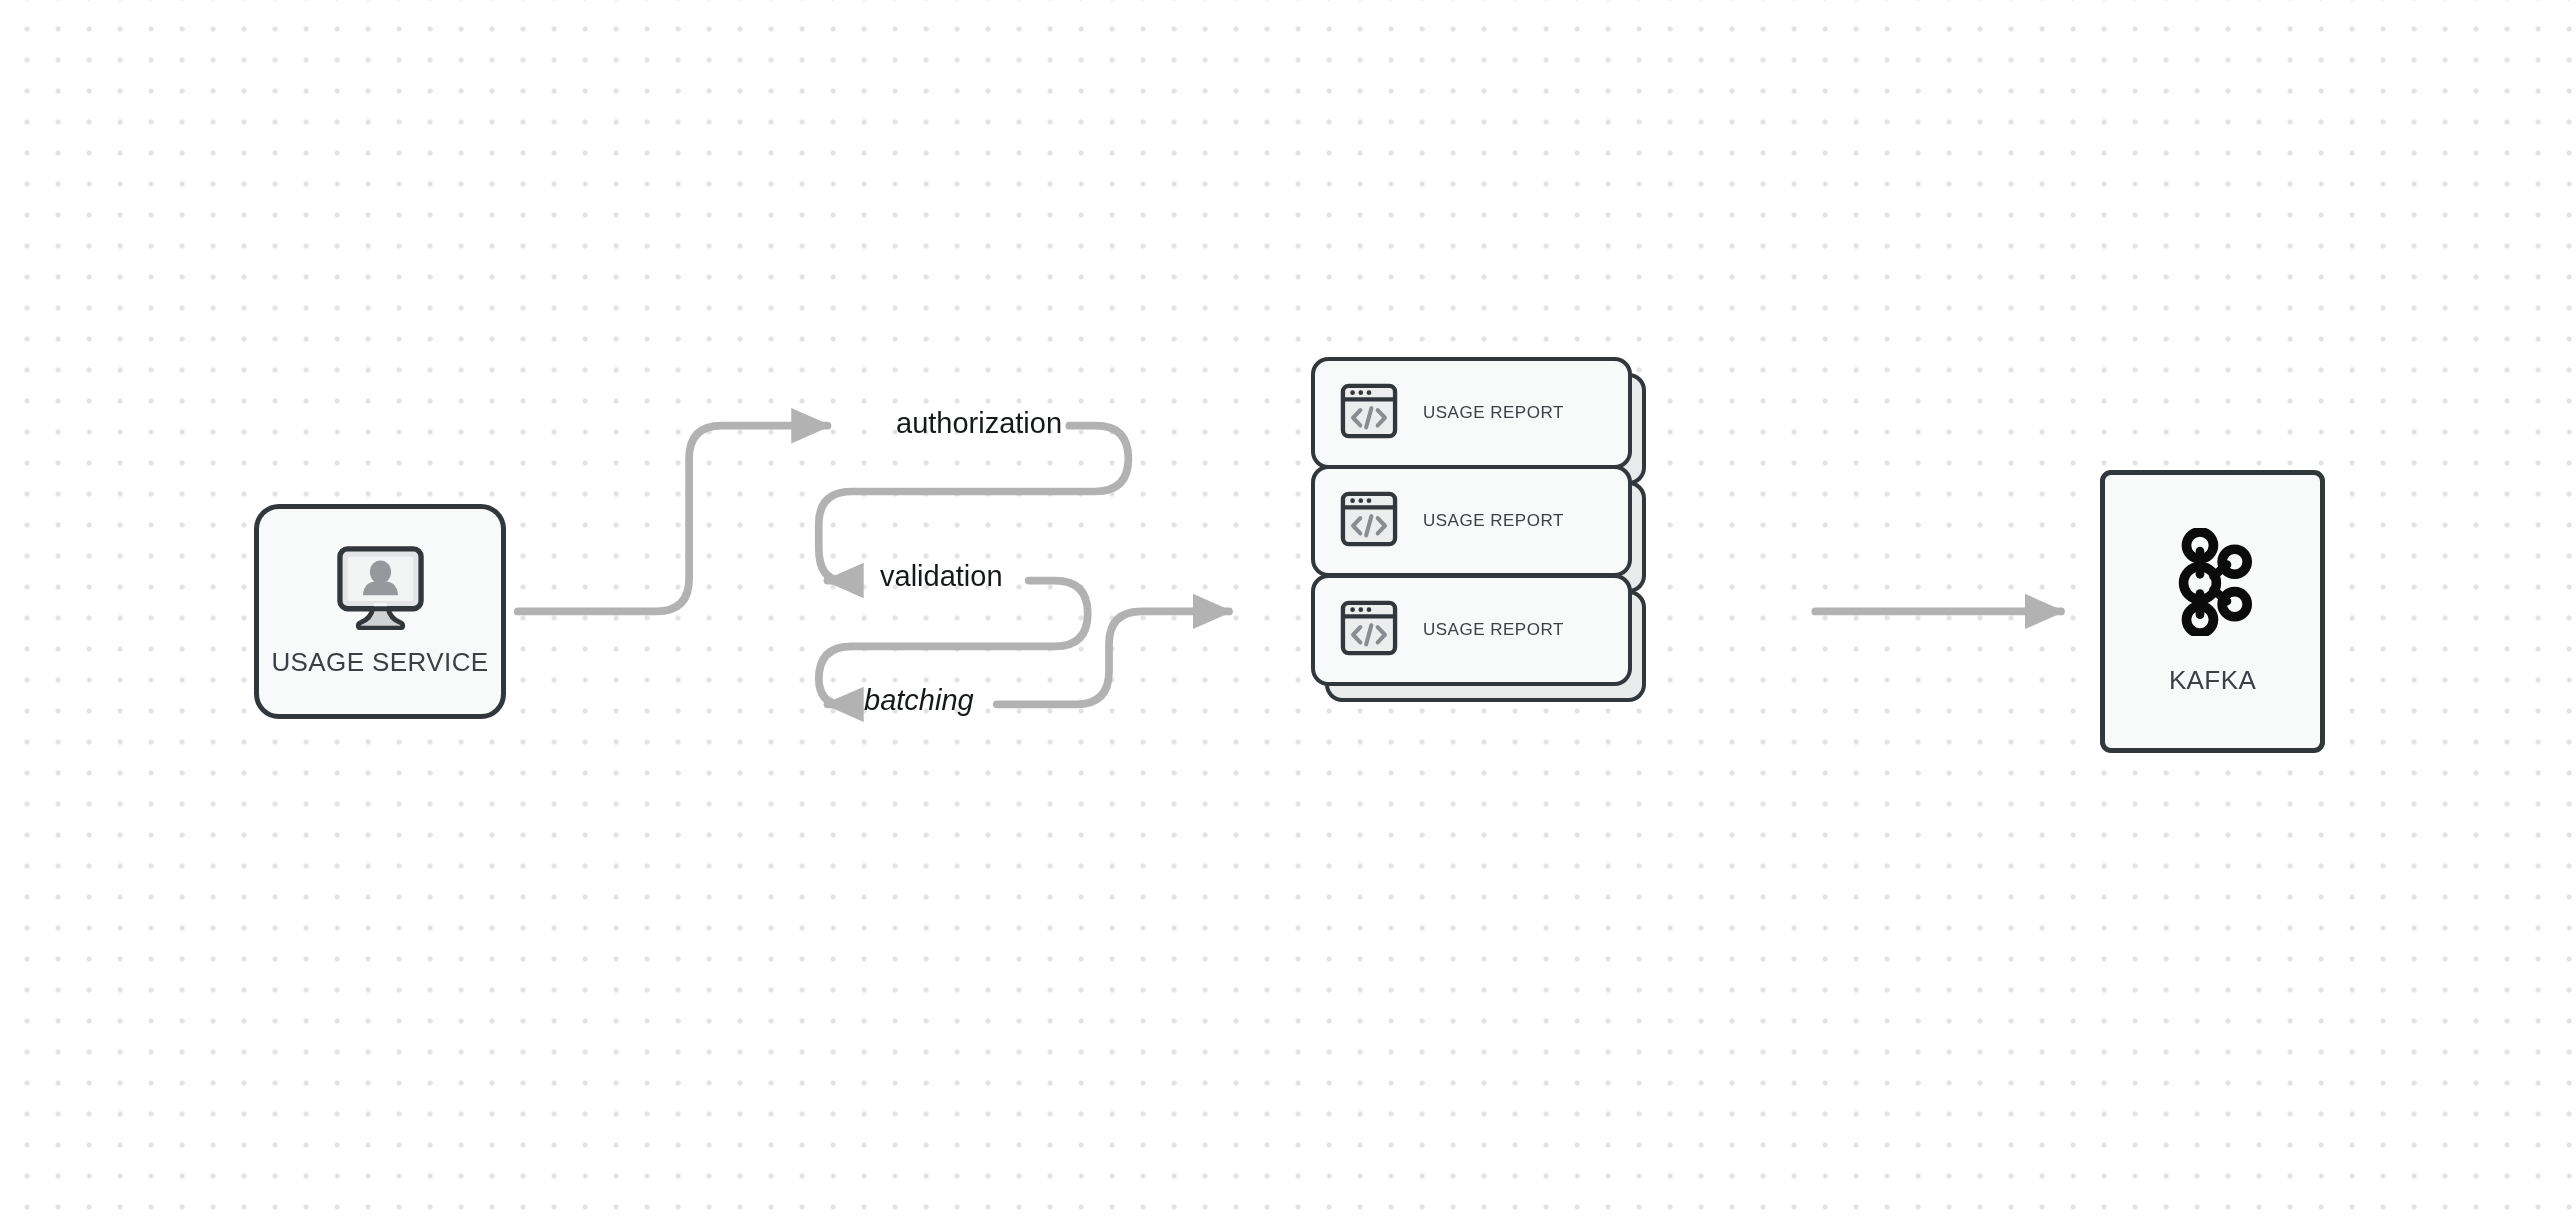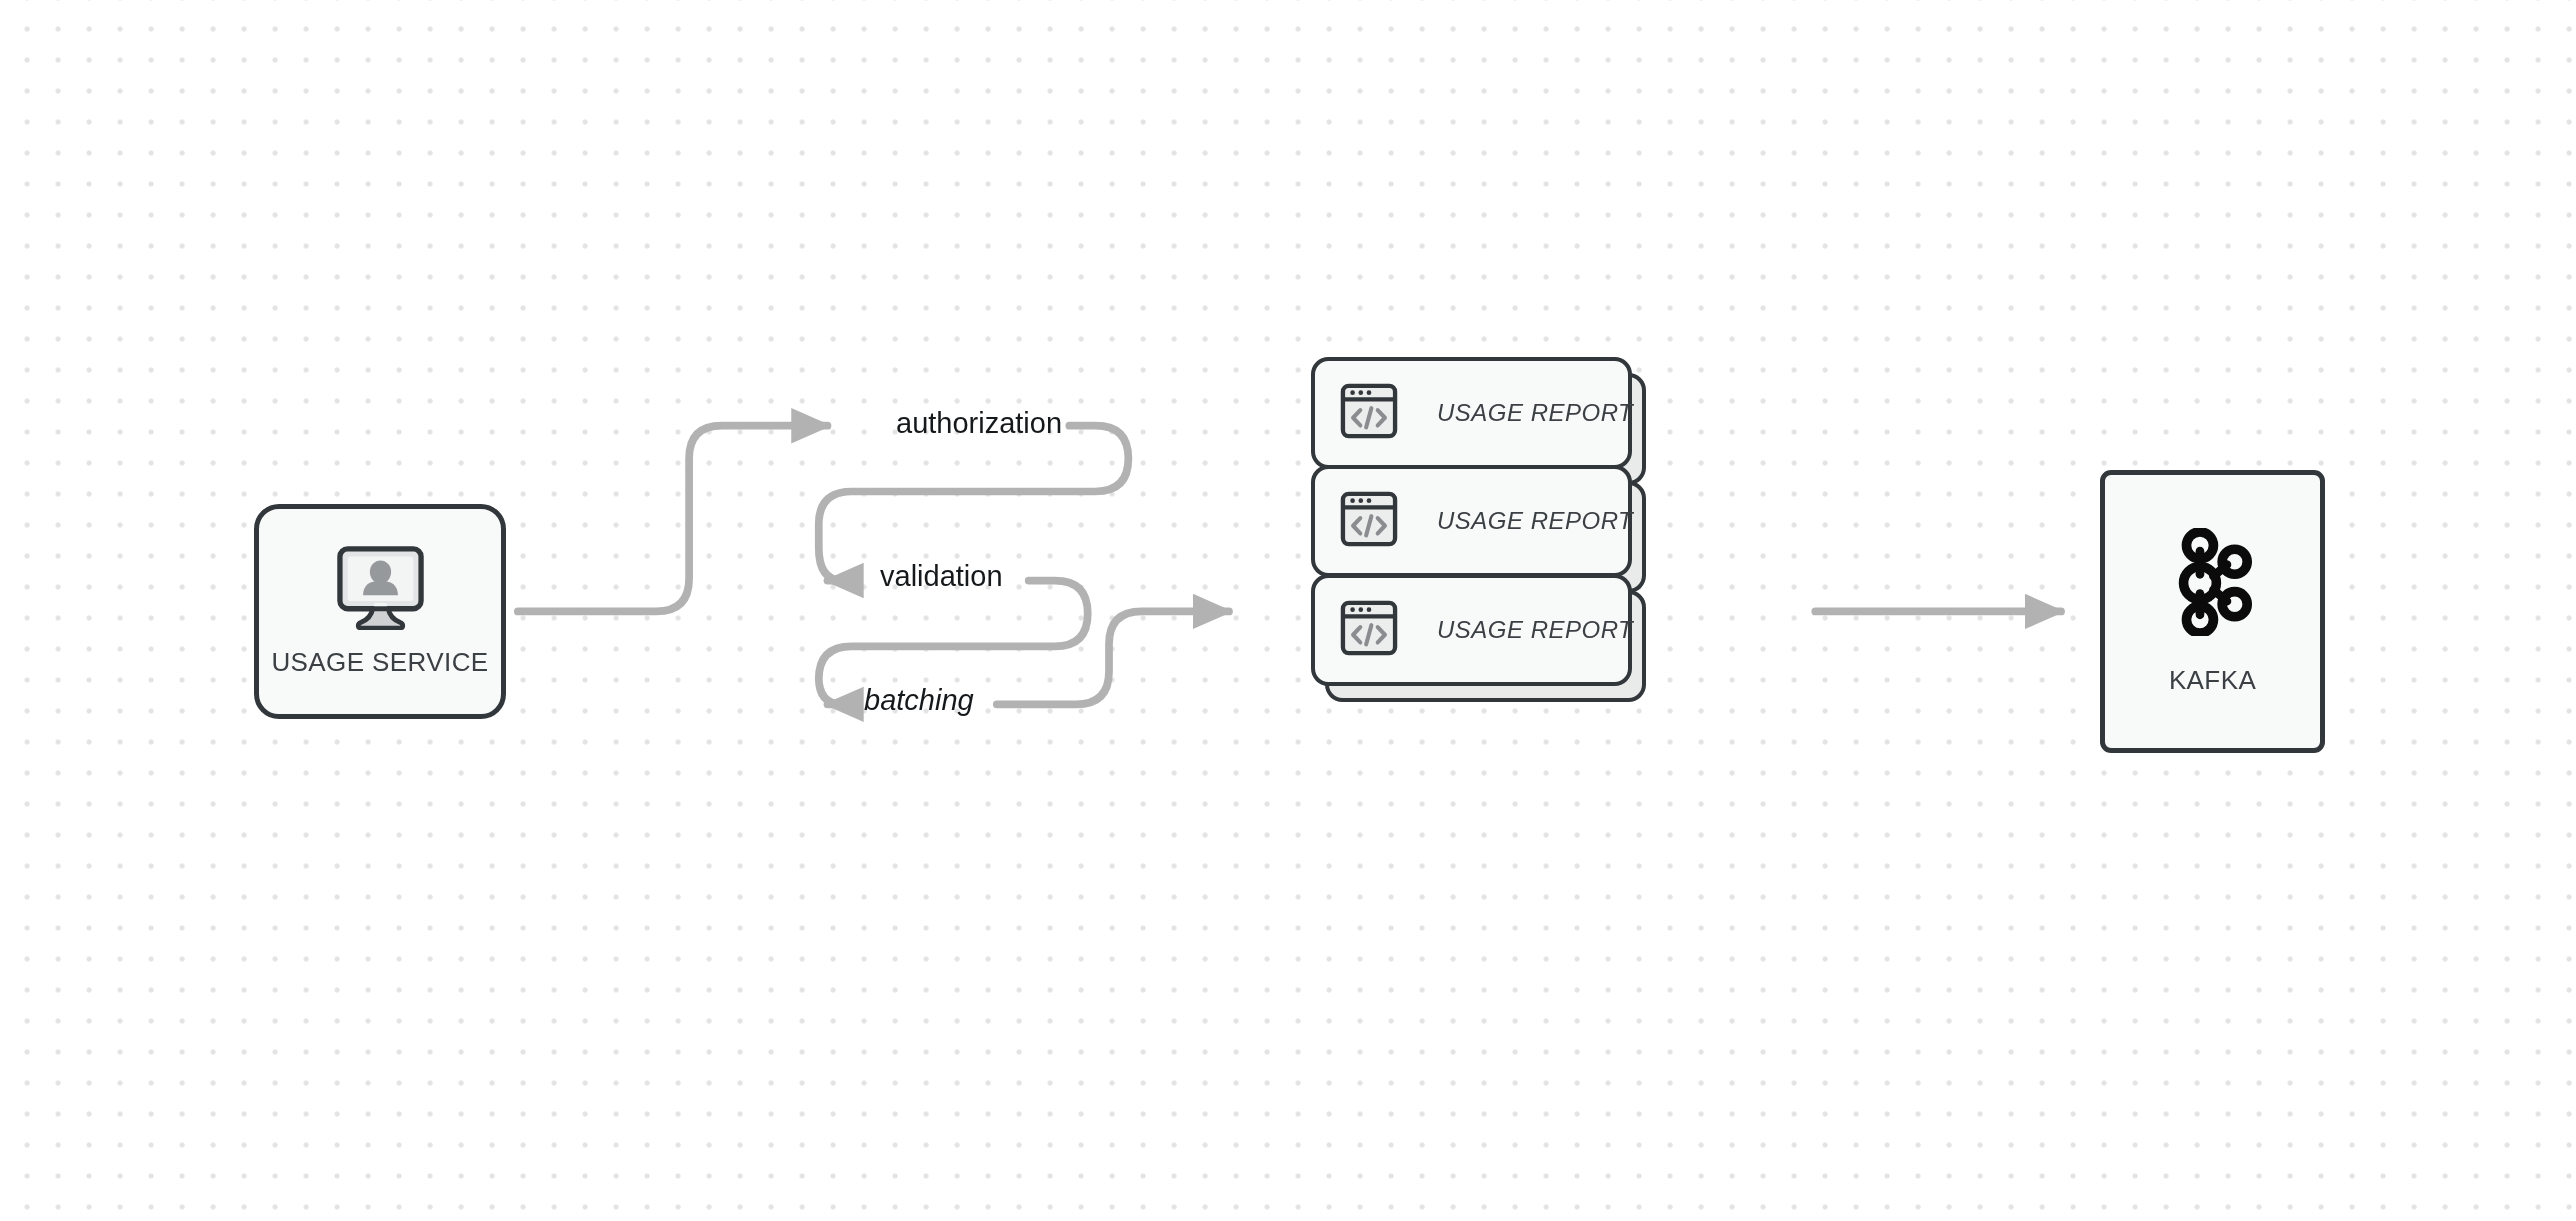--- a/index.html
+++ b/index.html
@@ -144,23 +144,22 @@
     border: 4.8px solid #32373c;
     border-radius: 17.4px;
     display: flex;
     align-items: center;
   }
   .report-card .code-icon {
     margin-left: 25px;
     flex: 0 0 auto;
   }
   .report-card .report-label {
-    margin-left: 39px;
-    font-size: 24px;
-    font-style: italic;
+    margin-left: 25px;
+    font-size: 17px;
     color: #3b4045;
     letter-spacing: 0.5px;
     white-space: nowrap;
   }
 
   #report-card-0 { left: 1311px; top: 357px; }
   #report-card-1 { left: 1311px; top: 465px; }
   #report-card-2 { left: 1311px; top: 574px; }
 
   

